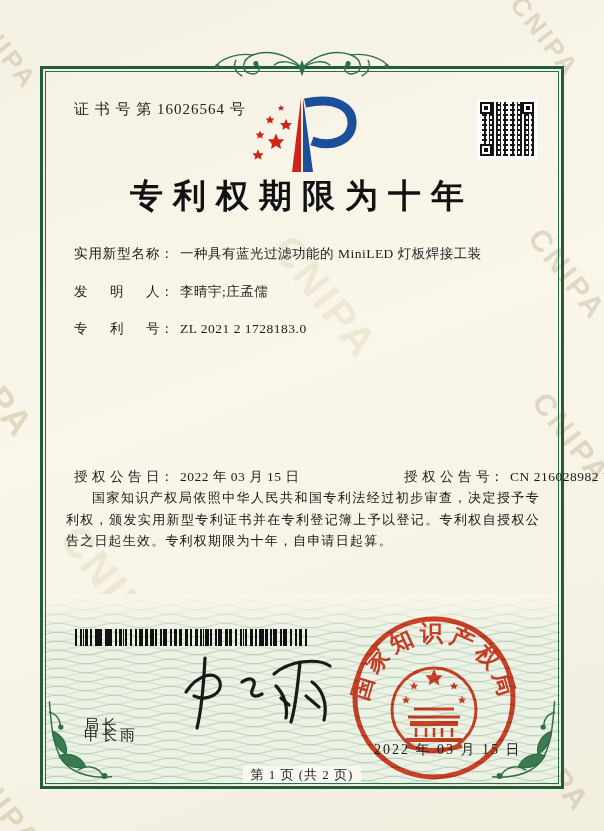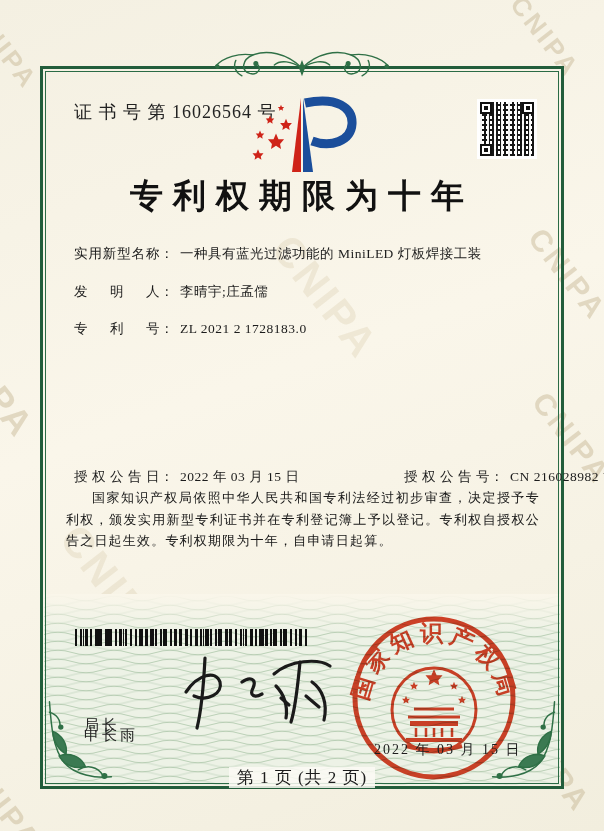--- a/index.html
+++ b/index.html
@@ -9,21 +9,21 @@
   
   .wm{position:absolute;font-family:"Liberation Sans","DejaVu Sans",sans-serif;
       font-weight:bold;color:rgba(187,167,130,0.38);letter-spacing:3px;
       transform:rotate(52deg);transform-origin:left top;white-space:nowrap;pointer-events:none;}
   .wm.light{color:rgba(200,180,142,0.22);}
   
   .frame{position:absolute;left:40px;top:66px;width:518px;height:717px;
          border:3px solid #225d3b;}
   .frame-inner{position:absolute;inset:2px;border:1px solid #2a6b45;}
   
-  .cert-no{position:absolute;left:74px;top:100px;font-size:18px;letter-spacing:1px;color:#222;}
+  .cert-no{position:absolute;left:74px;top:100px;font-size:15px;letter-spacing:1px;color:#222;}
   .logo{position:absolute;left:245px;top:96px;}
   .qr{position:absolute;left:477px;top:99px;width:54px;height:54px;background:#fff;padding:3px;
       }
   .qr-noise{position:absolute;inset:3px;background-image:
       repeating-linear-gradient(90deg,rgba(255,255,255,.95) 0 2px,transparent 2px 7px),
       repeating-linear-gradient(0deg,#161616 0 2px,transparent 2px 5px),
       repeating-linear-gradient(90deg,#161616 0 2px,transparent 2px 4px);}
   .finder{position:absolute;width:12px;height:12px;border:2px solid #111;background:#fff;box-sizing:border-box;}
   .finder::after{content:"";position:absolute;left:2px;top:2px;width:4px;height:4px;background:#111;}
   .f1{left:3px;top:3px}.f2{right:3px;top:3px}.f3{left:3px;bottom:3px}
@@ -47,21 +47,21 @@
   .barcode{position:absolute;left:75px;top:629px;width:232px;height:17px;background:
       repeating-linear-gradient(90deg,#111 0 2px,transparent 2px 5px),
       repeating-linear-gradient(90deg,#111 0 1px,transparent 1px 8px),
       repeating-linear-gradient(90deg,#111 0 2px,transparent 2px 11px);}
   .signer{position:absolute;left:84px;font-family:"Liberation Sans","DejaVu Sans",sans-serif;
           font-size:15px;letter-spacing:3px;color:#222;}
   .signature{position:absolute;left:158px;top:648px;}
   .seal{position:absolute;left:348px;top:612px;mix-blend-mode:multiply;}
   .seal-date{position:absolute;left:374px;top:741px;font-size:14px;letter-spacing:2px;color:#1d1d1d;
              white-space:nowrap;}
-  .pageno{position:absolute;left:0;right:0;top:766px;text-align:center;font-size:17px;letter-spacing:1px;}
+  .pageno{position:absolute;left:0;right:0;top:766px;text-align:center;font-size:13px;letter-spacing:1px;}
   .pageno span{background:rgba(252,250,244,.85);padding:1px 8px;}
   .footer-note{position:absolute;left:0;right:0;top:801px;text-align:center;font-size:12.5px;letter-spacing:2px;}
   .footer-note span{background:#fdfcf8;padding:2px 10px;box-shadow:0 0 4px rgba(0,0,0,.04);}
 </style>
 </head>
 <body>
 
 <div class="page">
 
   <span class="wm" style="left:-14px;top:2px;font-size:26px">CNIPA</span>

